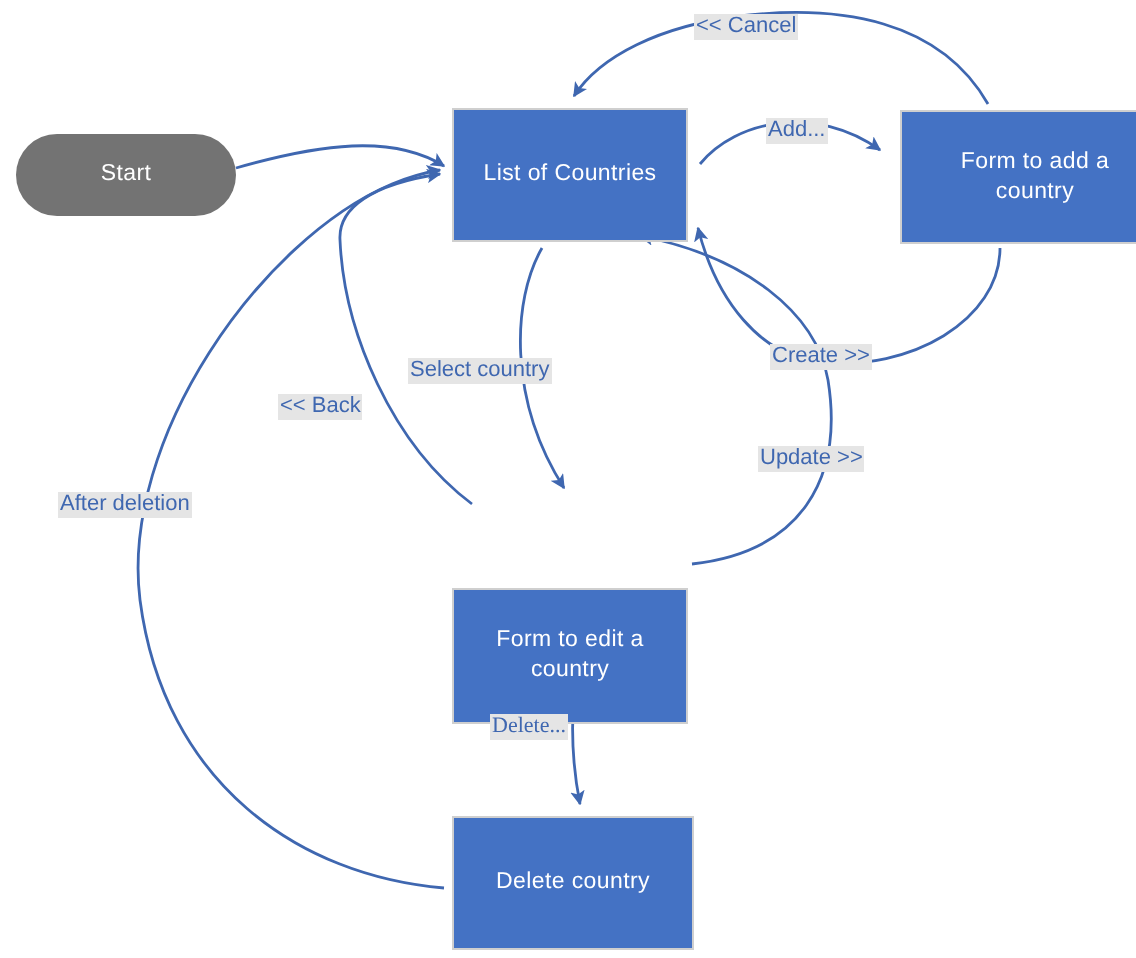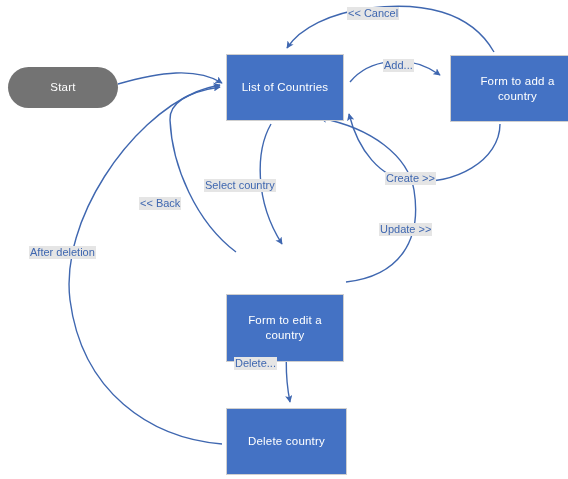--- a/index.html
+++ b/index.html
@@ -114,13 +114,13 @@
 <div class="edge-label" style="left:385px; top:172px;">Create &gt;&gt;</div>
 
 <div class="edge-label" style="left:204px; top:179px;">Select country</div>
 
 <div class="edge-label" style="left:139px; top:197px;">&lt;&lt; Back</div>
 
 <div class="edge-label" style="left:379px; top:223px;">Update &gt;&gt;</div>
 
 <div class="edge-label" style="left:29px; top:246px;">After deletion</div>
 
-<div class="edge-label" style="left:234px; top:357px;">Delete...</div>
+<div class="edge-label" style="left:245px; top:357px;font-family:Liberation Serif, serif;">Delete...</div>
 
 </body></html>

